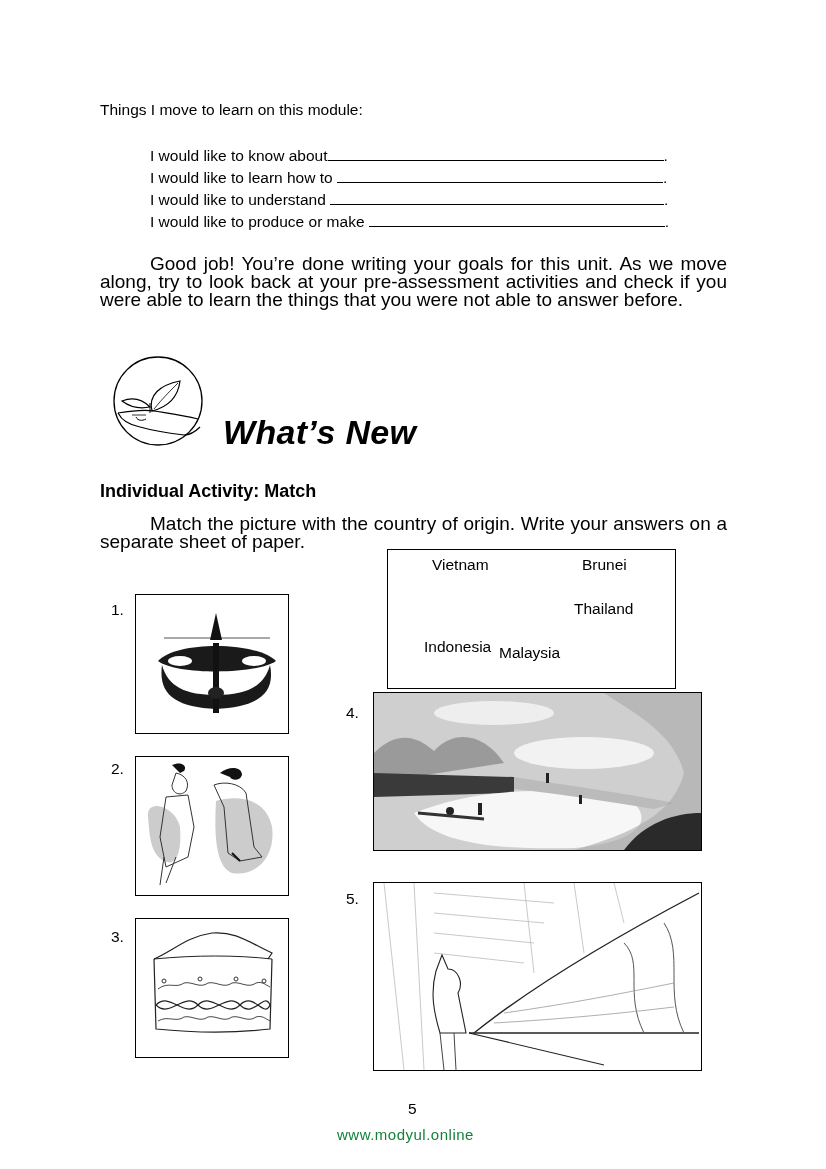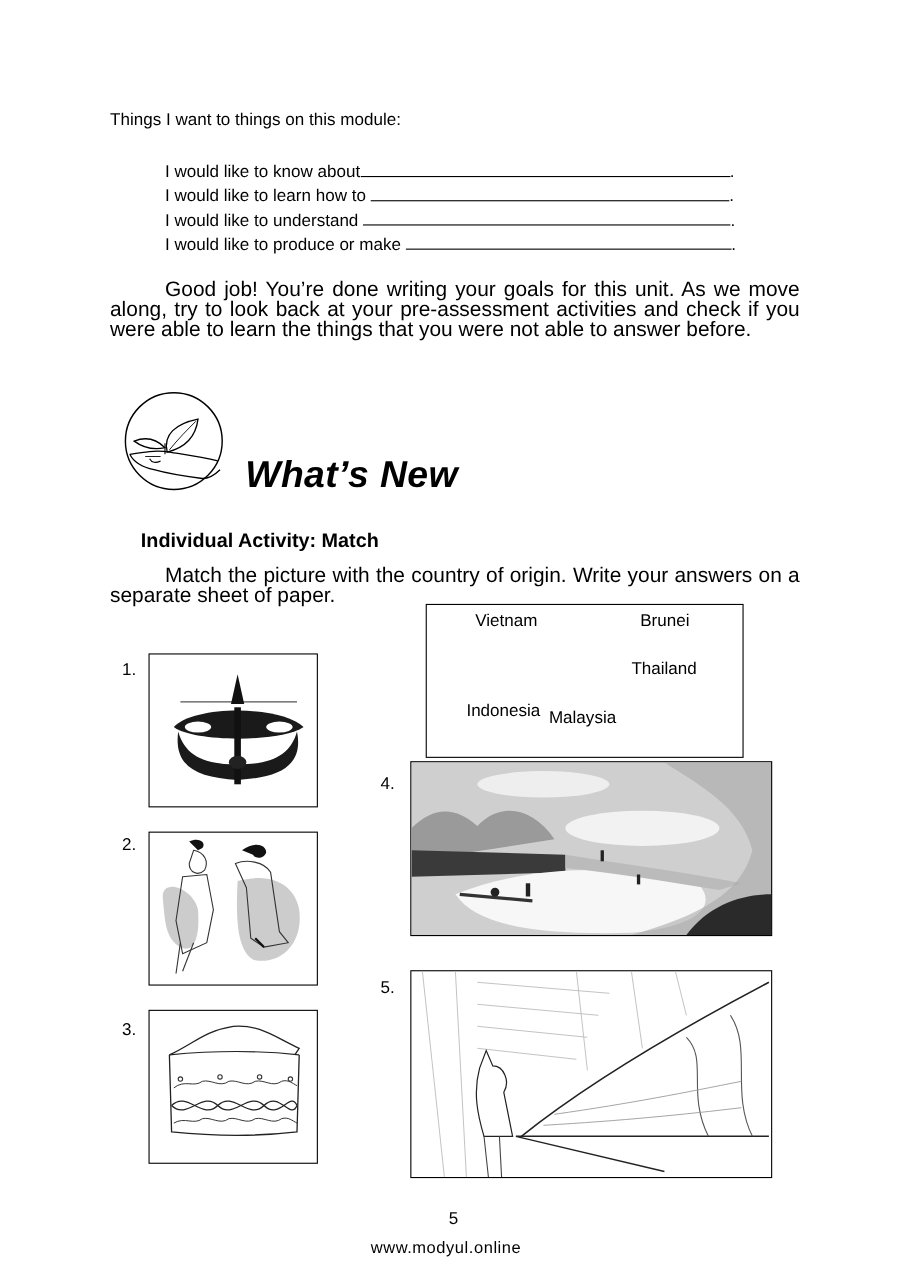--- a/index.html
+++ b/index.html
@@ -9,26 +9,26 @@
   .txt { font-size: 15.5px; line-height: 22px; white-space: nowrap; }
   .blank-line { display: inline-block; border-bottom: 1px solid #000; height: 16px; vertical-align: baseline; }
   .para { font-size: 19px; line-height: 18px; text-align: justify; }
   .heading-new { font-size: 34px; font-weight: bold; font-style: italic; letter-spacing: 0.3px; }
   .activity-title { font-size: 18px; font-weight: bold; }
   .choice-box { border: 1px solid #000; box-sizing: border-box; }
   .choice { position: absolute; font-size: 15.5px; }
   .pic-frame { border: 1px solid #000; box-sizing: border-box; background: #fff; overflow: hidden; }
   .num { font-size: 15.5px; }
   .page-num { font-size: 15.5px; }
-  .watermark { font-size: 15px; color: #000000; letter-spacing: 0.5px; }
+  .watermark { font-size: 15px; color: #15803d; letter-spacing: 0.5px; }
 </style>
 </head>
 <body>
 
-<div class="abs txt" style="left:100px; top:99px;">Things I want to things on this module:</div>
+<div class="abs txt" style="left:100px; top:99px;">Things I move to learn on this module:</div>
 
 <div class="abs txt" style="left:150px; top:144px;">
   <span>I would like to know about</span><span class="blank-line" style="width:336px;"></span><span>.</span>
 </div>
 <div class="abs txt" style="left:150px; top:166px;text-align:center;">
   <span>I would like to learn how to</span>&nbsp;<span class="blank-line" style="width:326px;"></span><span>.</span>
 </div>
 <div class="abs txt" style="left:150px; top:188px;">
   <span>I would like to understand</span>&nbsp;<span class="blank-line" style="width:334px;"></span><span>.</span>
 </div>
@@ -48,21 +48,21 @@
     <path d="M38 58 L38 48" stroke="#000" stroke-width="1"></path>
 
     <path d="M6 58 C18 56 30 54 42 56 C54 58 70 60 86 64" fill="none" stroke="#000" stroke-width="1.2"></path>
     <path d="M6 58 C10 66 18 70 28 72 C42 76 56 78 72 80 C78 80 84 76 88 72" fill="none" stroke="#000" stroke-width="1.2"></path>
     <path d="M24 62 C26 66 30 66 34 64" fill="none" stroke="#000" stroke-width="1"></path>
     <path d="M20 60 L34 60" stroke="#000" stroke-width="0.8"></path>
   </svg>
 </div>
 <div class="abs heading-new" style="left:223px; top:381px;margin-top:32px;">What’s New</div>
 
-<div class="abs activity-title" style="left:100px; top:481px;margin-left:28px;">Individual Activity: Match</div>
+<div class="abs activity-title" style="left:100px; top:481px;">Individual Activity: Match</div>
 <div class="abs para" style="left:100px; top:515px; width:627px; text-indent:50px;">Match the picture with the country of origin. Write your answers on a separate sheet of paper.</div>
 
 <div class="abs choice-box" style="left:387px; top:549px; width:289px; height:140px;">
   <span class="choice" style="left:44px; top:6px;">Vietnam</span>
   <span class="choice" style="left:194px; top:6px;">Brunei</span>
   <span class="choice" style="left:36px; top:50px;margin-top:38px;">Indonesia</span>
   <span class="choice" style="left:186px; top:50px;">Thailand</span>
   <span class="choice" style="left:111px; top:94px;">Malaysia</span>
 </div>
 

